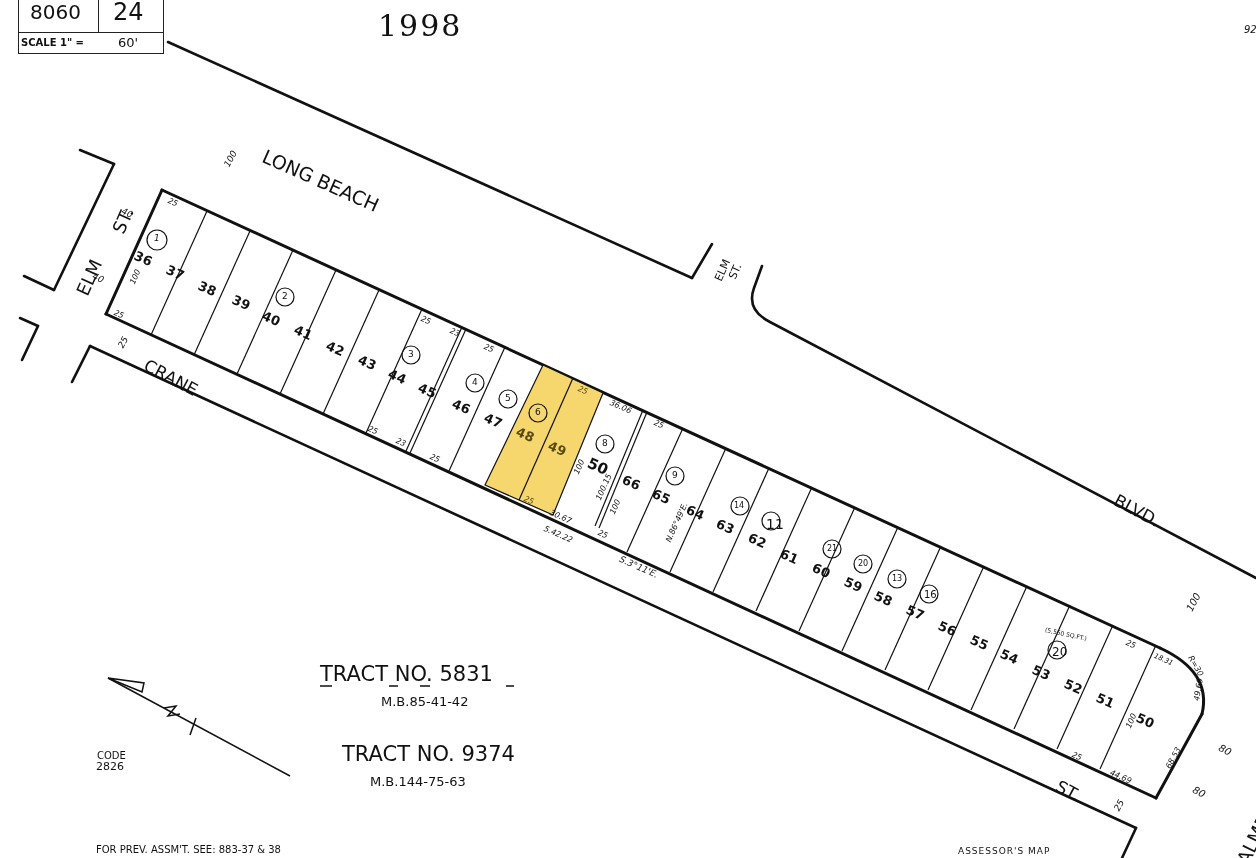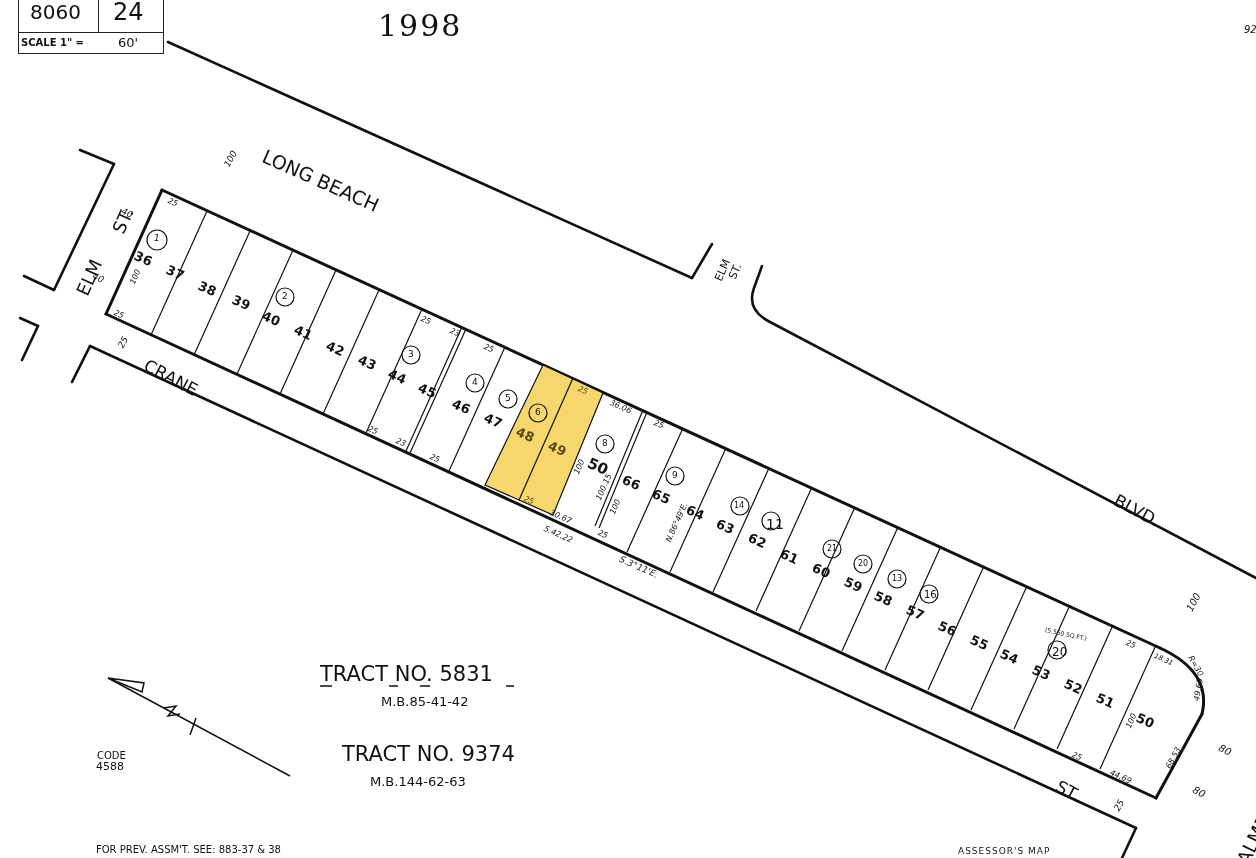--- a/index.html
+++ b/index.html
@@ -205,19 +205,19 @@
 <div class="t" style="left:1194px;top:654px;font-size:8px;font-style:italic;transform:rotate(60deg);transform-origin:0 0;">R=30</div>
 <div class="t" style="left:1192px;top:700px;font-size:8px;font-style:italic;transform:rotate(-80deg);transform-origin:0 0;">49.69</div>
 <div class="t" style="left:1124px;top:726px;font-size:8px;font-style:italic;transform:rotate(-66deg);transform-origin:0 0;">100</div>
 <div class="t" style="left:1164px;top:766px;font-size:8px;font-style:italic;transform:rotate(-62deg);transform-origin:0 0;">68.53</div>
 <div class="t" style="left:1074px;top:750px;font-size:8px;font-style:italic;transform:rotate(24deg);transform-origin:0 0;">25</div>
 <div class="t" style="left:1112px;top:768px;font-size:8px;font-style:italic;transform:rotate(24deg);transform-origin:0 0;">44.69</div>
 
 <div class="t" style="left:320px;top:662px;font-size:21px;">TRACT NO. 5831</div>
 <div class="t" style="left:365px;top:694px;font-size:13px;margin-left:16px;">M.B.85-41-42</div>
 <div class="t" style="left:322px;top:742px;font-size:21px;margin-left:20px;">TRACT NO. 9374</div>
-<div class="t" style="left:370px;top:774px;font-size:13px;">M.B.144-62-63</div>
+<div class="t" style="left:370px;top:774px;font-size:13px;">M.B.144-75-63</div>
 
 <div class="t" style="left:97px;top:750px;font-size:10px;">CODE</div>
-<div class="t" style="left:96px;top:760px;font-size:11px;">4588</div>
+<div class="t" style="left:96px;top:760px;font-size:11px;">2826</div>
 
 <div class="t" style="left:96px;top:844px;font-size:10px;">FOR PREV. ASSM'T. SEE: 883-37 &amp; 38</div>
 <div class="t" style="left:958px;top:846px;font-size:9px;letter-spacing:1px;">ASSESSOR'S MAP</div>
 
 </body></html>

